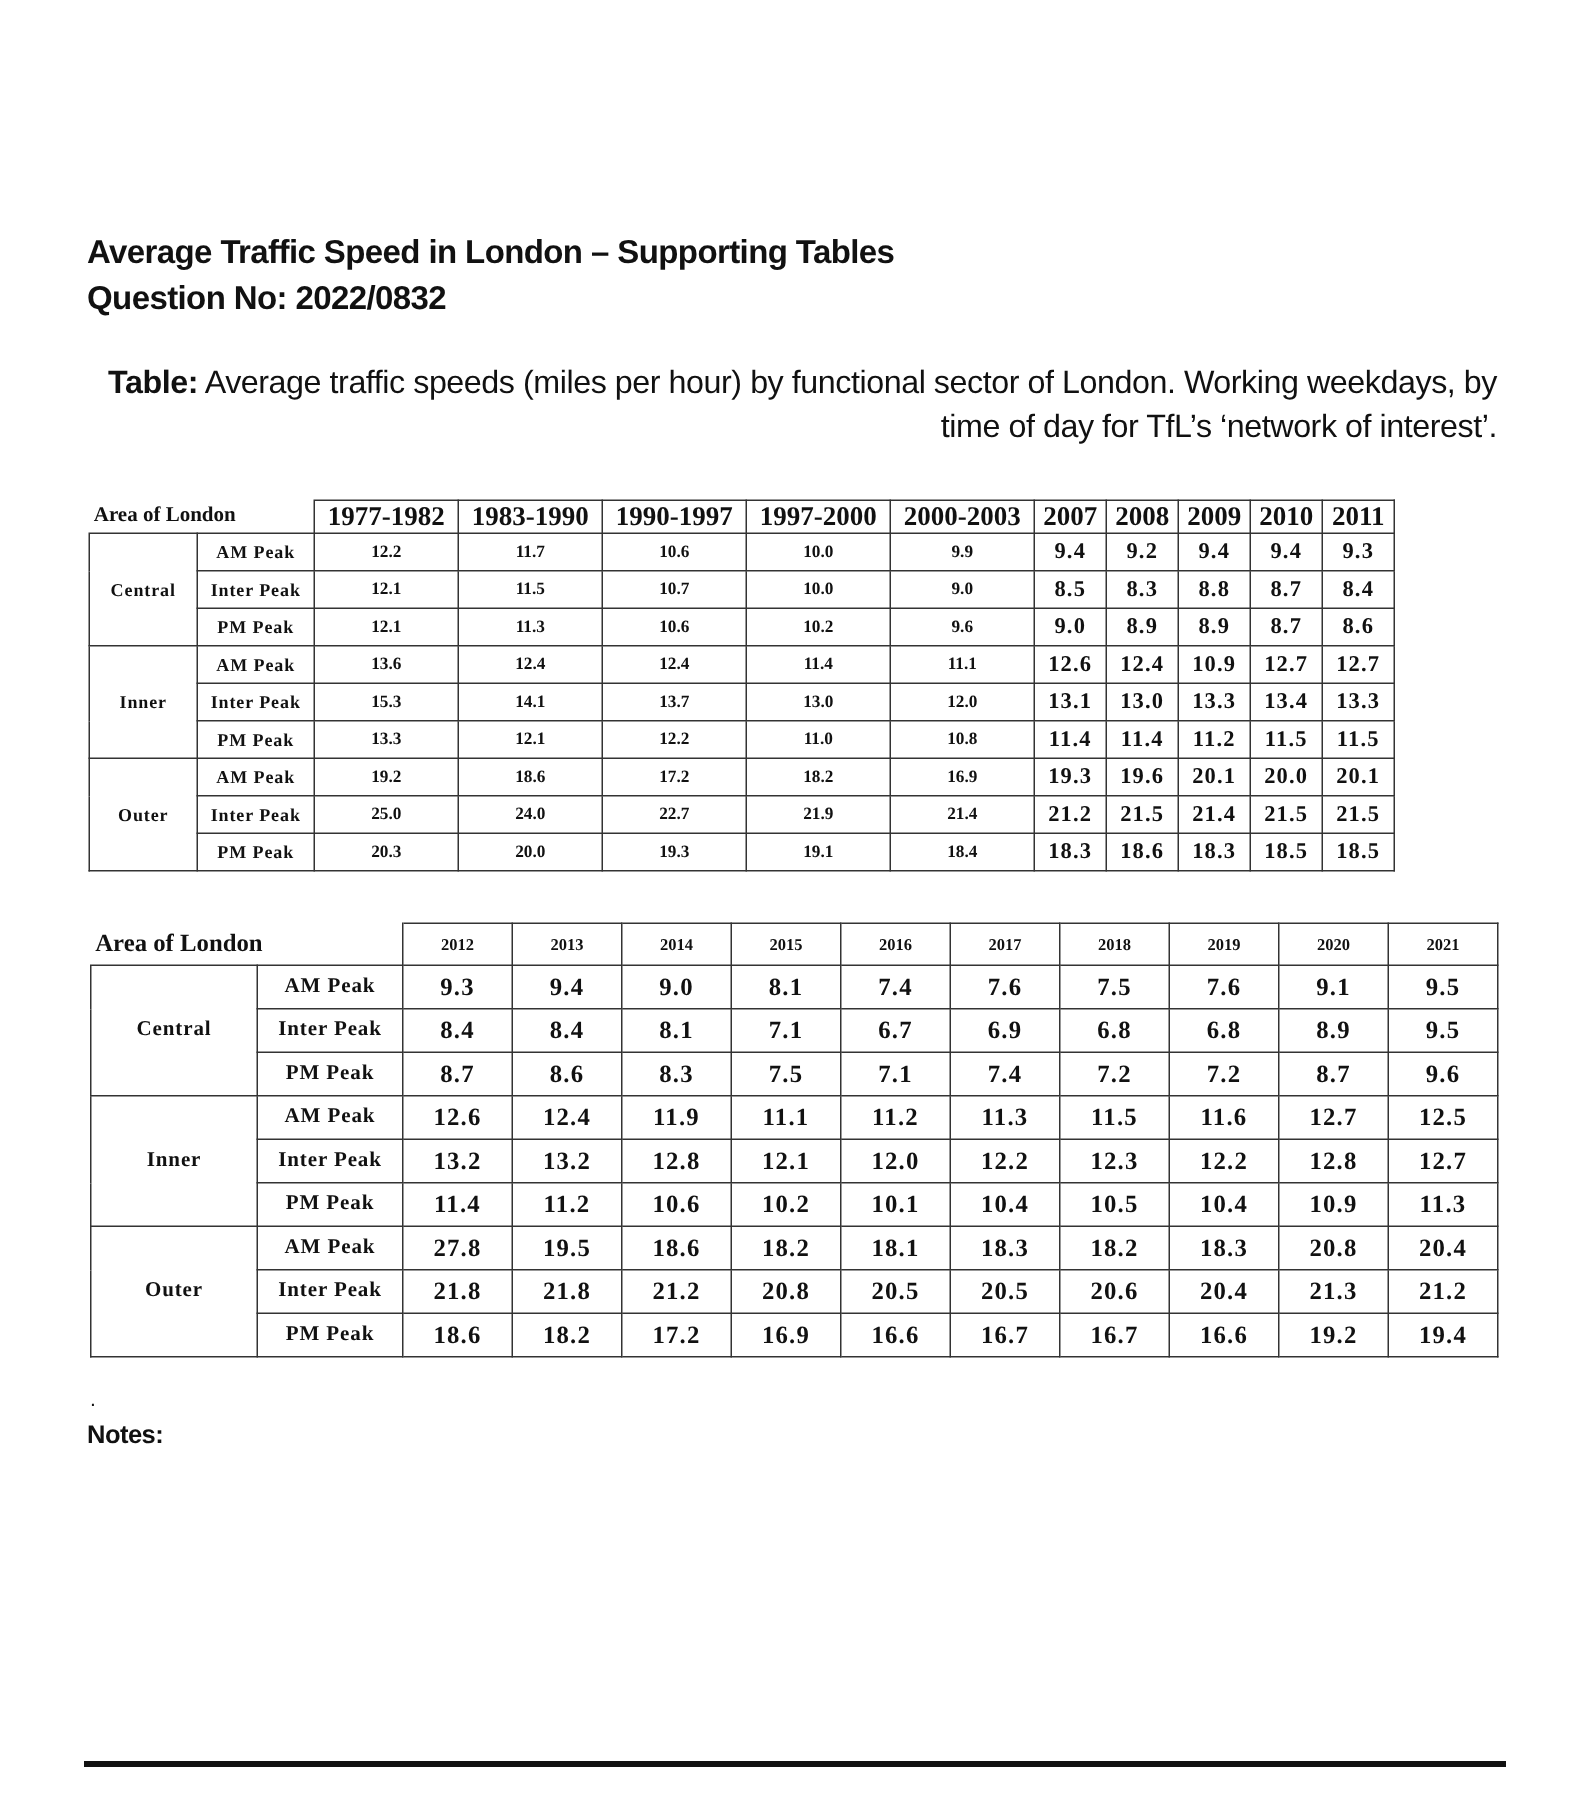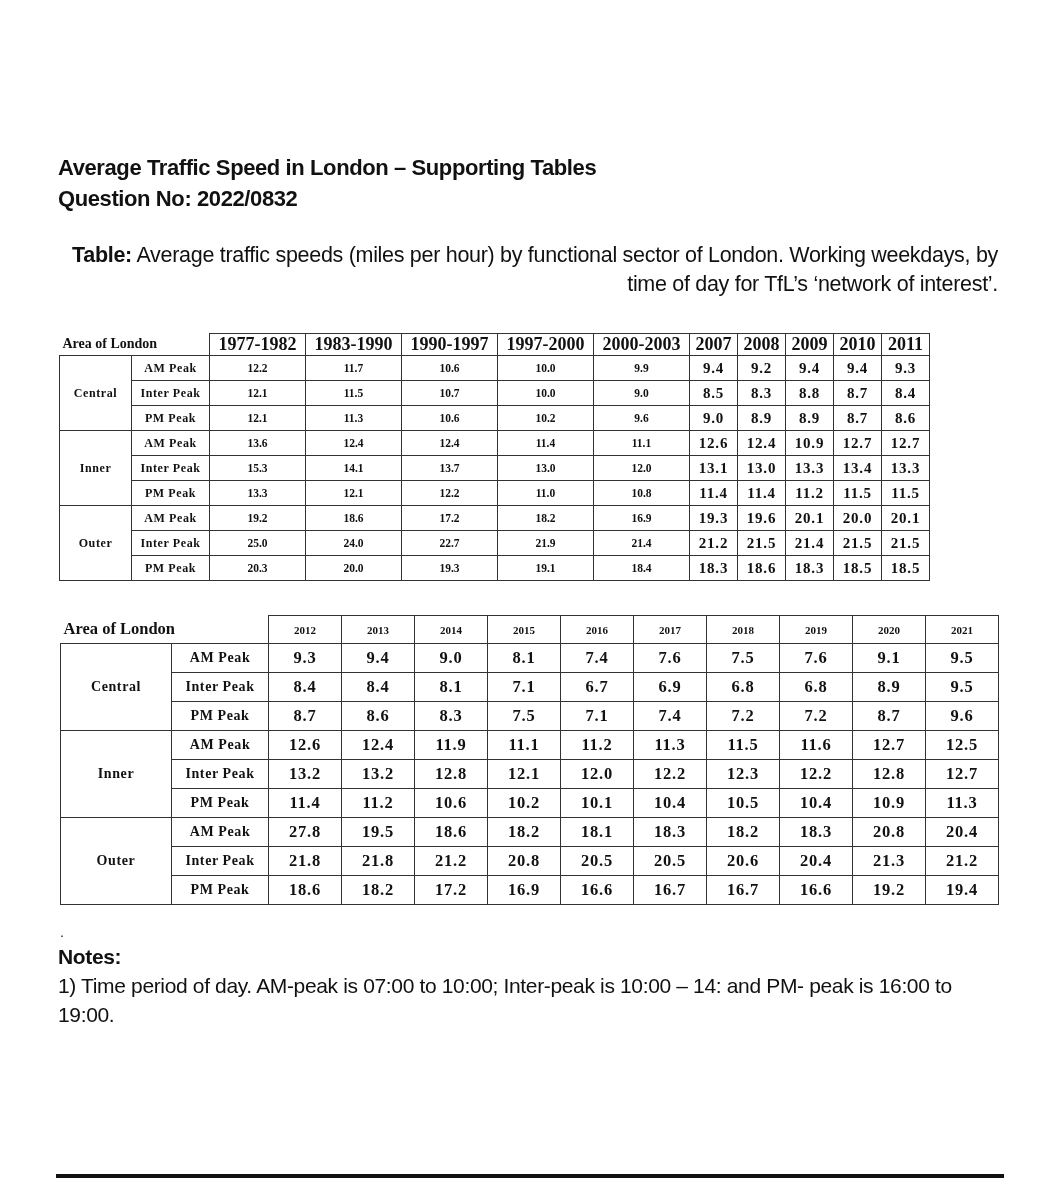--- a/index.html
+++ b/index.html
@@ -30,21 +30,21 @@
   #t2 th { height: 27px; font-size: 11px; }
   #t2 th.area { border-left: none; border-top: none; text-align: left; font-size: 16.5px; padding-left: 3px; }
   #t2 td { height: 28px; }
   #t2 td.grp { font-size: 14px; font-weight: bold; letter-spacing: 0.6px; }
   #t2 td.per { font-size: 14px; font-weight: bold; letter-spacing: 0.6px; }
   #t2 td.v { font-size: 16.5px; font-weight: bold; letter-spacing: 0.8px; }
   #t2 col.c-grp { width: 111px; } #t2 col.c-per { width: 97px; }
   #t2 col.c-yr { width: 73px; }
 
   .dot { position: absolute; left: 60px; top: 924px; font-family: "Liberation Sans", sans-serif; font-size: 14px; }
-  .notes { position: absolute; left: 58px; top: 942px; width: 950px; font-family: "Liberation Sans", sans-serif; font-size: 21px; line-height: 29px; letter-spacing: -0.35px; color: #111; }
+  .notes { position: absolute; left: 58px; top: 942px; width: 950px; font-family: "Liberation Sans", sans-serif; font-size: 17px; line-height: 29px; letter-spacing: -0.35px; color: #111; }
   .notes .h { font-weight: bold; }
   .rule { position: absolute; left: 56px; top: 1174px; width: 948px; height: 4px; background: #111; }
 </style>
 </head>
 <body>
 
 <div class="doc-title">
   <div>Average Traffic Speed in London – Supporting Tables</div>
   <div>Question No: 2022/0832</div>
 </div>
@@ -356,16 +356,15 @@
         <td class="v">19.2</td>
         <td class="v">19.4</td>
       </tr>
     </tbody>
 </table>
 
 <div class="dot">.</div>
 
 <div class="notes">
   <div class="h">Notes:</div>
-  <div>1) Time period of day. AM-peak is 07:00 to 10:00; Inter-peak is 10:00 – 14: and PM- peak is 16:00 to 19:00.</div>
 </div>
 
 <div class="rule"></div>
 
 </body></html>

